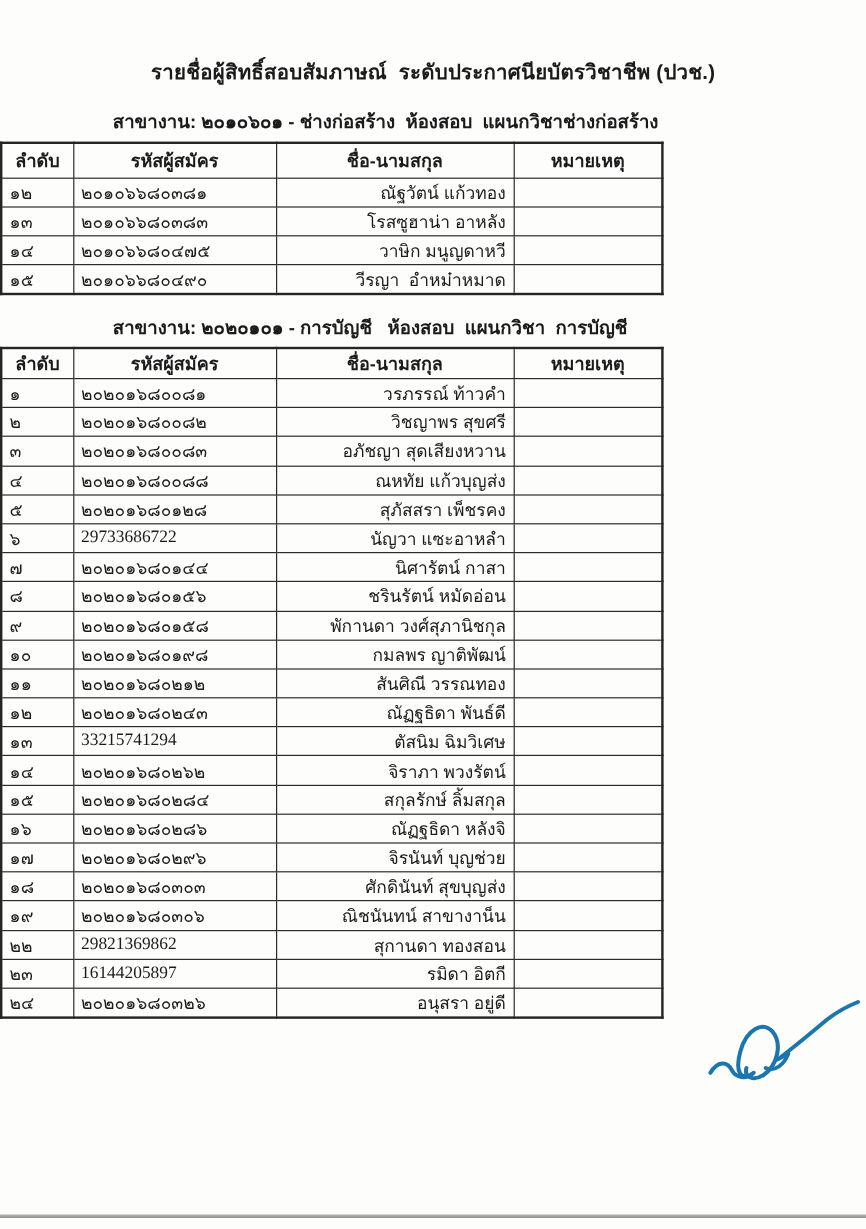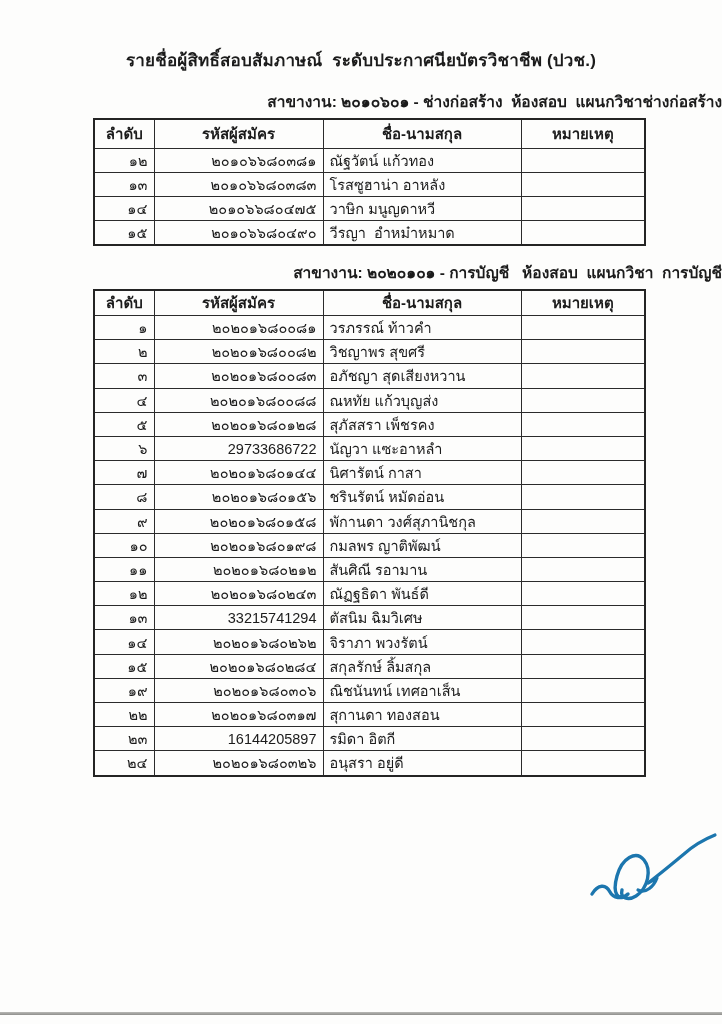--- a/index.html
+++ b/index.html
@@ -16,43 +16,41 @@
     margin:0;padding-top:46px;
     text-align:center;
     font-size:17px;font-weight:bold;
     letter-spacing:.2px;
     white-space:pre;
   }
   .section-label{
     margin:16px 0 4px 94px;
     font-size:15.5px;font-weight:bold;
     white-space:pre;
-    text-align:right;
   }
   .section-label.second{margin-top:14px;}
   table{
     border-collapse:collapse;
-    margin-left:93px;
     table-layout:fixed;
     border:2px solid #242424;
   }
   col.w-no{width:60px;}
   col.w-id{width:169px;}
   col.w-name{width:198px;}
   col.w-note{width:124px;}
   th,td{
     border:1.5px solid #2b2b2b;
     font-size:14.5px;
     padding:0 6px;
     overflow:hidden;
     white-space:pre;
   }
   th{font-weight:bold;text-align:center;font-size:15px;}
-  td.c-no, td.c-id{text-align:right;}
-  td.c-name{text-align:left;}
+  td.c-no, td.c-id{text-align:left;font-family:Liberation Serif, serif;}
+  td.c-name{text-align:right;}
   .t1 th{height:28px;}
   .t1 td{height:20.5px;}
   .t2 th{height:19.5px;}
   .t2 td{height:23.2px;}
   .signature{
     position:absolute;
     left:584px;top:832px;
     width:140px;height:80px;
     pointer-events:none;
   }
@@ -188,21 +186,21 @@
         </tr>
         <tr>
           <td class="c-no">๑๐</td>
           <td class="c-id">๒๐๒๐๑๖๘๐๑๙๘</td>
           <td class="c-name">กมลพร ญาติพัฒน์</td>
           <td class="c-note"></td>
         </tr>
         <tr>
           <td class="c-no">๑๑</td>
           <td class="c-id">๒๐๒๐๑๖๘๐๒๑๒</td>
-          <td class="c-name">สันศิณี รอามาน</td>
+          <td class="c-name">สันศิณี วรรณทอง</td>
           <td class="c-note"></td>
         </tr>
         <tr>
           <td class="c-no">๑๒</td>
           <td class="c-id">๒๐๒๐๑๖๘๐๒๔๓</td>
           <td class="c-name">ณัฏฐธิดา พันธ์ดี</td>
           <td class="c-note"></td>
         </tr>
         <tr>
           <td class="c-no">๑๓</td>
@@ -216,28 +214,46 @@
           <td class="c-name">จิราภา พวงรัตน์</td>
           <td class="c-note"></td>
         </tr>
         <tr>
           <td class="c-no">๑๕</td>
           <td class="c-id">๒๐๒๐๑๖๘๐๒๘๔</td>
           <td class="c-name">สกุลรักษ์ ลิ้มสกุล</td>
           <td class="c-note"></td>
         </tr>
         <tr>
+          <td class="c-no">๑๖</td>
+          <td class="c-id">๒๐๒๐๑๖๘๐๒๘๖</td>
+          <td class="c-name">ณัฏฐธิดา หลังจิ</td>
+          <td class="c-note"></td>
+        </tr>
+        <tr>
+          <td class="c-no">๑๗</td>
+          <td class="c-id">๒๐๒๐๑๖๘๐๒๙๖</td>
+          <td class="c-name">จิรนันท์ บุญช่วย</td>
+          <td class="c-note"></td>
+        </tr>
+        <tr>
+          <td class="c-no">๑๘</td>
+          <td class="c-id">๒๐๒๐๑๖๘๐๓๐๓</td>
+          <td class="c-name">ศักดินันท์ สุขบุญส่ง</td>
+          <td class="c-note"></td>
+        </tr>
+        <tr>
           <td class="c-no">๑๙</td>
           <td class="c-id">๒๐๒๐๑๖๘๐๓๐๖</td>
-          <td class="c-name">ณิชนันทน์ เทศอาเส็น</td>
+          <td class="c-name">ณิชนันทน์ สาขางาน็น</td>
           <td class="c-note"></td>
         </tr>
         <tr>
           <td class="c-no">๒๒</td>
-          <td class="c-id">๒๐๒๐๑๖๘๐๓๑๗</td>
+          <td class="c-id">29821369862</td>
           <td class="c-name">สุกานดา ทองสอน</td>
           <td class="c-note"></td>
         </tr>
         <tr>
           <td class="c-no">๒๓</td>
           <td class="c-id">16144205897</td>
           <td class="c-name">รมิดา อิตกี</td>
           <td class="c-note"></td>
         </tr>
         <tr>

